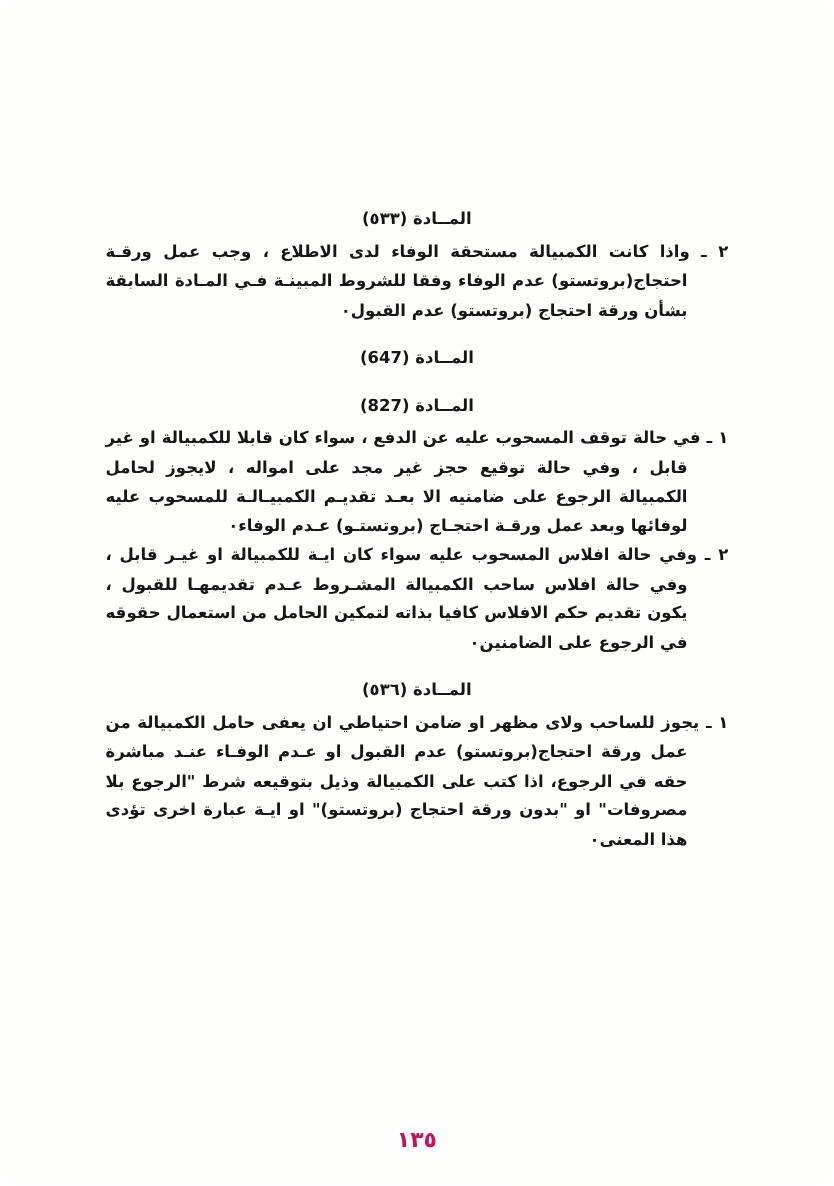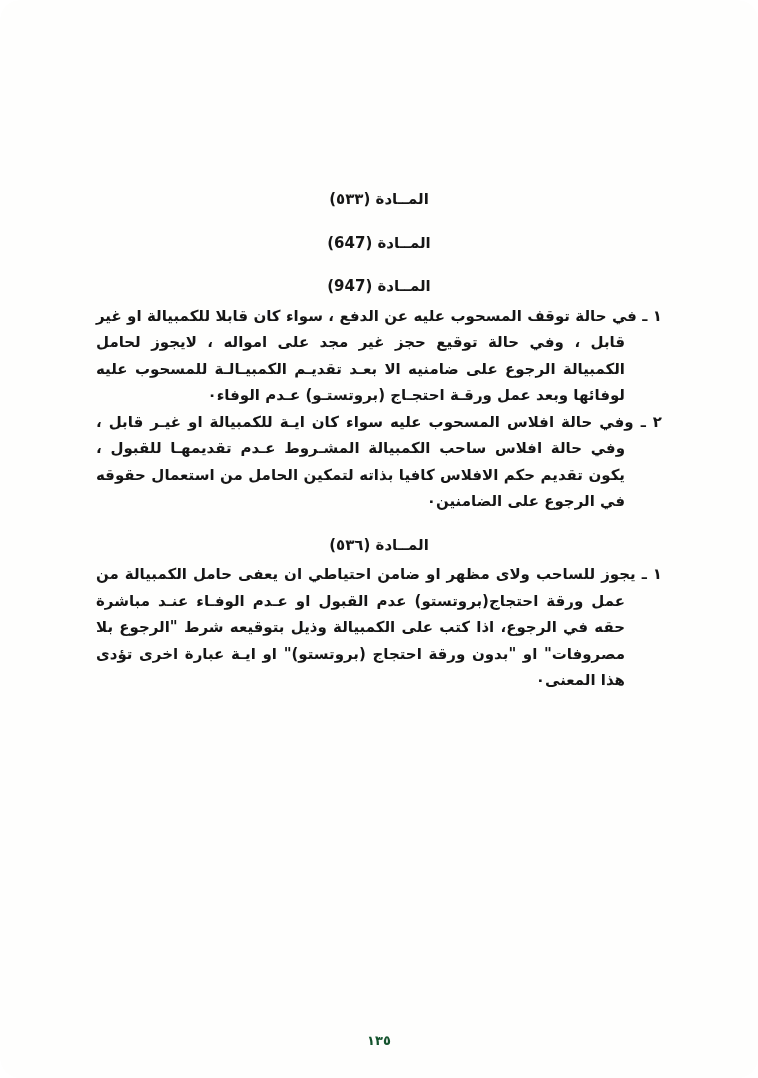--- a/index.html
+++ b/index.html
@@ -42,41 +42,42 @@
   .indent-para {
     text-indent: 30px;
   }
   .page-number {
     position: absolute;
     left: 0;
     right: 0;
     bottom: 30px;
     text-align: center;
     direction: rtl;
-    font-size: 13px;
+    font-size: 20px;
     font-weight: bold;
-    color: #14532d;
+    color: #be185d;
   }
 </style>
 </head>
 <body>
 
 <div class="page">
   <div class="content">
 
     <section class="article">
       <h3 class="article-heading">المــادة (٥٣٣)</h3>
+      <div class="item"><span class="num">٢ ـ </span><span>واذا كانت الكمبيالة مستحقة الوفاء لدى الاطلاع ، وجب عمل ورقـة احتجاج(بروتستو) عدم الوفاء وفقا للشروط المبينـة فـي المـادة السابقة بشأن ورقة احتجاج (بروتستو) عدم القبول٠</span></div>
     </section>
 
     <section class="article">
       <h3 class="article-heading">المــادة (647)</h3>
     </section>
 
     <section class="article">
-      <h3 class="article-heading">المــادة (947)</h3>
+      <h3 class="article-heading">المــادة (827)</h3>
       <div class="item"><span class="num">١ ـ </span><span>في حالة توقف المسحوب عليه عن الدفع ، سواء كان قابلا للكمبيالة او غير قابل ، وفي حالة توقيع حجز غير مجد على امواله ، لايجوز لحامل الكمبيالة الرجوع على ضامنيه الا بعـد تقديـم الكمبيـالـة للمسحوب عليه لوفائها وبعد عمل ورقـة احتجـاج (بروتستـو) عـدم الوفاء٠</span></div>
       <div class="item"><span class="num">٢ ـ </span><span>وفي حالة افلاس المسحوب عليه سواء كان ايـة للكمبيالة او غيـر قابل ، وفي حالة افلاس ساحب الكمبيالة المشـروط عـدم تقديمهـا للقبول ، يكون تقديم حكم الافلاس كافيا بذاته لتمكين الحامل من استعمال حقوقه في الرجوع على الضامنين٠</span></div>
     </section>
 
     <section class="article">
       <h3 class="article-heading">المــادة (٥٣٦)</h3>
       <div class="item"><span class="num">١ ـ </span><span>يجوز للساحب ولاى مظهر او ضامن احتياطي ان يعفى حامل الكمبيالة من عمل ورقة احتجاج(بروتستو) عدم القبول او عـدم الوفـاء عنـد مباشرة حقه في الرجوع، اذا كتب على الكمبيالة وذيل بتوقيعه شرط "الرجوع بلا مصروفات" او "بدون ورقة احتجاج (بروتستو)" او ايـة عبارة اخرى تؤدى هذا المعنى٠</span></div>
     </section>
 
   </div>

